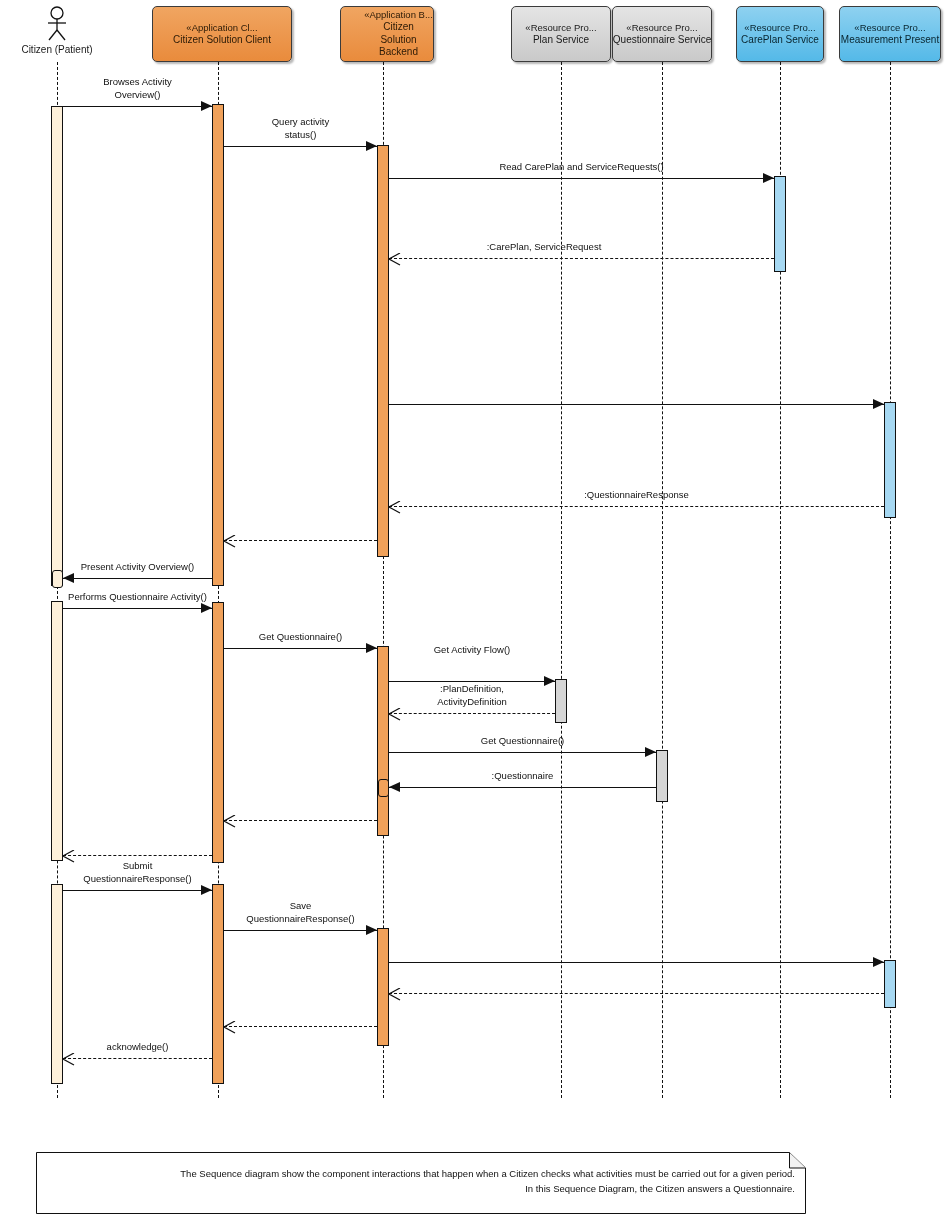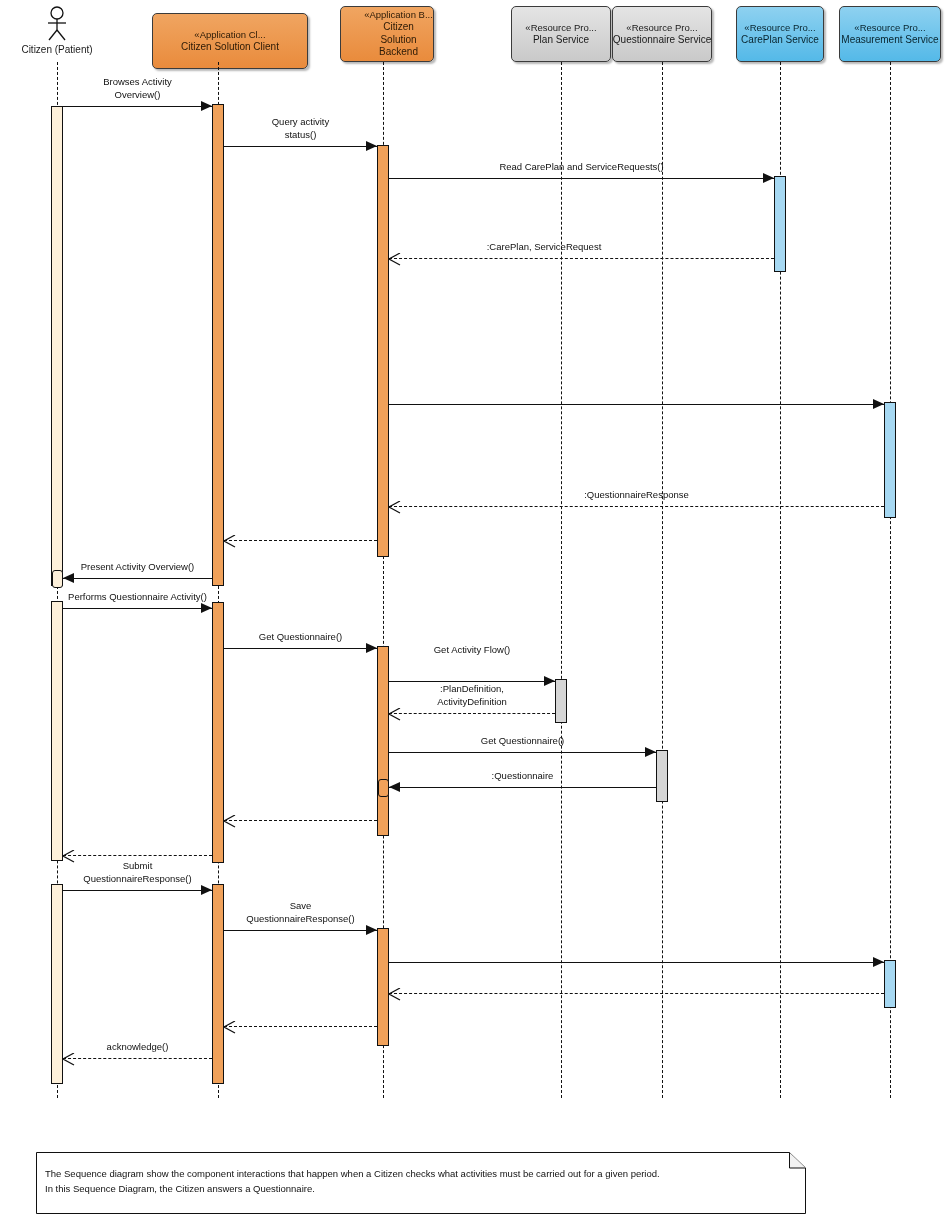--- a/index.html
+++ b/index.html
@@ -126,21 +126,21 @@
 
 <div id="canvas">
     <div class="actor-fig" style="left: 41px; top: 6px;"><svg width="32" height="36" viewBox="0 0 32 36">
         <circle cx="16" cy="7" r="6" fill="#fff" stroke="#111" stroke-width="1.3"></circle>
         <line x1="16" y1="13" x2="16" y2="24" stroke="#111" stroke-width="1.3"></line>
         <line x1="7" y1="17" x2="25" y2="17" stroke="#111" stroke-width="1.3"></line>
         <line x1="16" y1="24" x2="8" y2="34" stroke="#111" stroke-width="1.3"></line>
         <line x1="16" y1="24" x2="24" y2="34" stroke="#111" stroke-width="1.3"></line>
       </svg></div>
     <div class="actor-name" style="left: -3px; top: 44px; width: 120px;">Citizen (Patient)</div>
-    <div class="plabel orange" style="left: 152px; top: 6px; width: 156px; height: 56px; margin-top: 7px;">
+    <div class="plabel orange" style="left: 152px; top: 6px; width: 140px; height: 56px;">
       <div class="stereo">«Application Cl...</div>
       <div class="pname">Citizen Solution Client</div>
     </div>
     <div class="plabel orange" style="left: 340px; top: 6px; width: 94px; height: 56px; padding-left: 24px;">
       <div class="stereo">«Application B...</div>
       <div class="pname wrap">Citizen Solution
 Backend</div>
     </div>
     <div class="plabel gray" style="left: 511px; top: 6px; width: 100px; height: 56px;">
       <div class="stereo">«Resource Pro...</div>
@@ -149,21 +149,21 @@
     <div class="plabel gray" style="left: 612px; top: 6px; width: 100px; height: 56px;">
       <div class="stereo">«Resource Pro...</div>
       <div class="pname">Questionnaire Service</div>
     </div>
     <div class="plabel blue" style="left: 736px; top: 6px; width: 88px; height: 56px;">
       <div class="stereo">«Resource Pro...</div>
       <div class="pname">CarePlan Service</div>
     </div>
     <div class="plabel blue" style="left: 839px; top: 6px; width: 102px; height: 56px;">
       <div class="stereo">«Resource Pro...</div>
-      <div class="pname">Measurement Service</div>
+      <div class="pname">Measurement Present</div>
     </div>
     <div class="lifeline" style="left: 57px; top: 62px; height: 1036px;"></div>
     <div class="lifeline" style="left: 218px; top: 62px; height: 1036px;"></div>
     <div class="lifeline" style="left: 383px; top: 62px; height: 1036px;"></div>
     <div class="lifeline" style="left: 561px; top: 62px; height: 1036px;"></div>
     <div class="lifeline" style="left: 662px; top: 62px; height: 1036px;"></div>
     <div class="lifeline" style="left: 780px; top: 62px; height: 1036px;"></div>
     <div class="lifeline" style="left: 890px; top: 62px; height: 1036px;"></div>
     <div class="act cream" style="left: 51px; top: 106px; height: 480px;"></div>
     <div class="act cream" style="left: 51px; top: 601px; height: 260px;"></div>
@@ -260,15 +260,15 @@
       </svg></div>
     <div class="msg ret" style="left: 63px; top: 1058px; width: 149px;"></div>
     <div class="openhead" style="left: 63px; top: 1052px;"><svg width="12" height="13" viewBox="0 0 12 13">
         <path d="M0,6 L11,0 M0,6 L11,12" stroke="#111" stroke-width="1.2" fill="none"></path>
       </svg></div>
     <div class="msg-label" style="left: 63px; width: 149px; top: 1041px;">acknowledge()</div>
     <div class="note-wrap" style="left: 36px; top: 1152px; width: 770px; height: 62px;"><svg width="770" height="62" viewBox="0 0 770 62">
         <path d="M0.5,0.5 H753.5 L769.5,16 V61.5 H0.5 Z" fill="#ffffff" stroke="#111" stroke-width="1"></path>
         <path d="M753.5,0.5 V16 H769.5" fill="#f2f2f2" stroke="#111" stroke-width="1"></path>
       </svg></div>
-    <div class="note-text" style="left: 45px; top: 1166px; width: 750px;">The Sequence diagram show the component interactions that happen when a Citizen checks what activities must be carried out for a given period.
+    <div class="note-text" style="left: 45px; top: 1166px; width: 750px; text-align: right;">The Sequence diagram show the component interactions that happen when a Citizen checks what activities must be carried out for a given period.
 In this Sequence Diagram, the Citizen answers a Questionnaire.</div>
   </div>
 
 </body></html>

